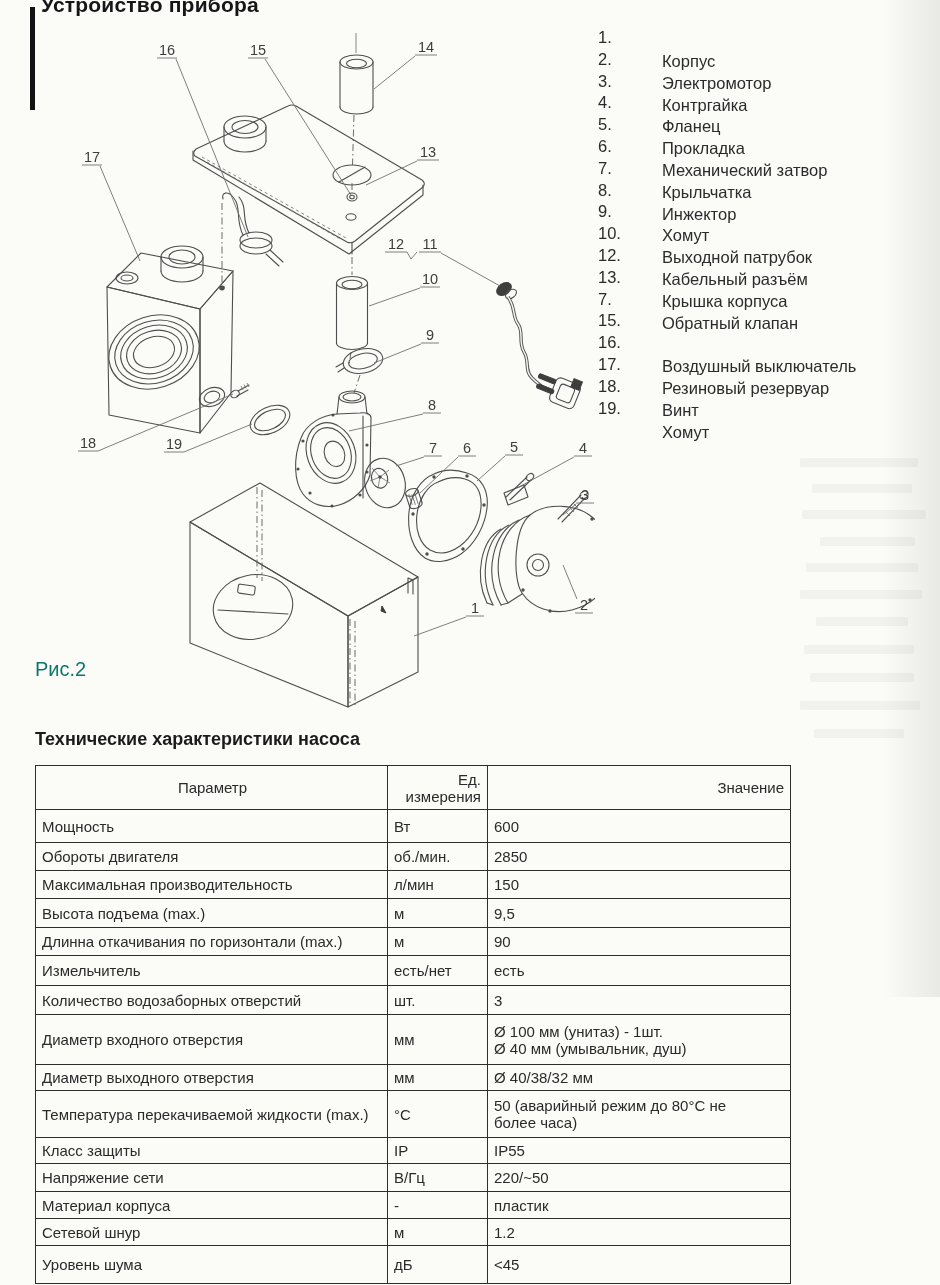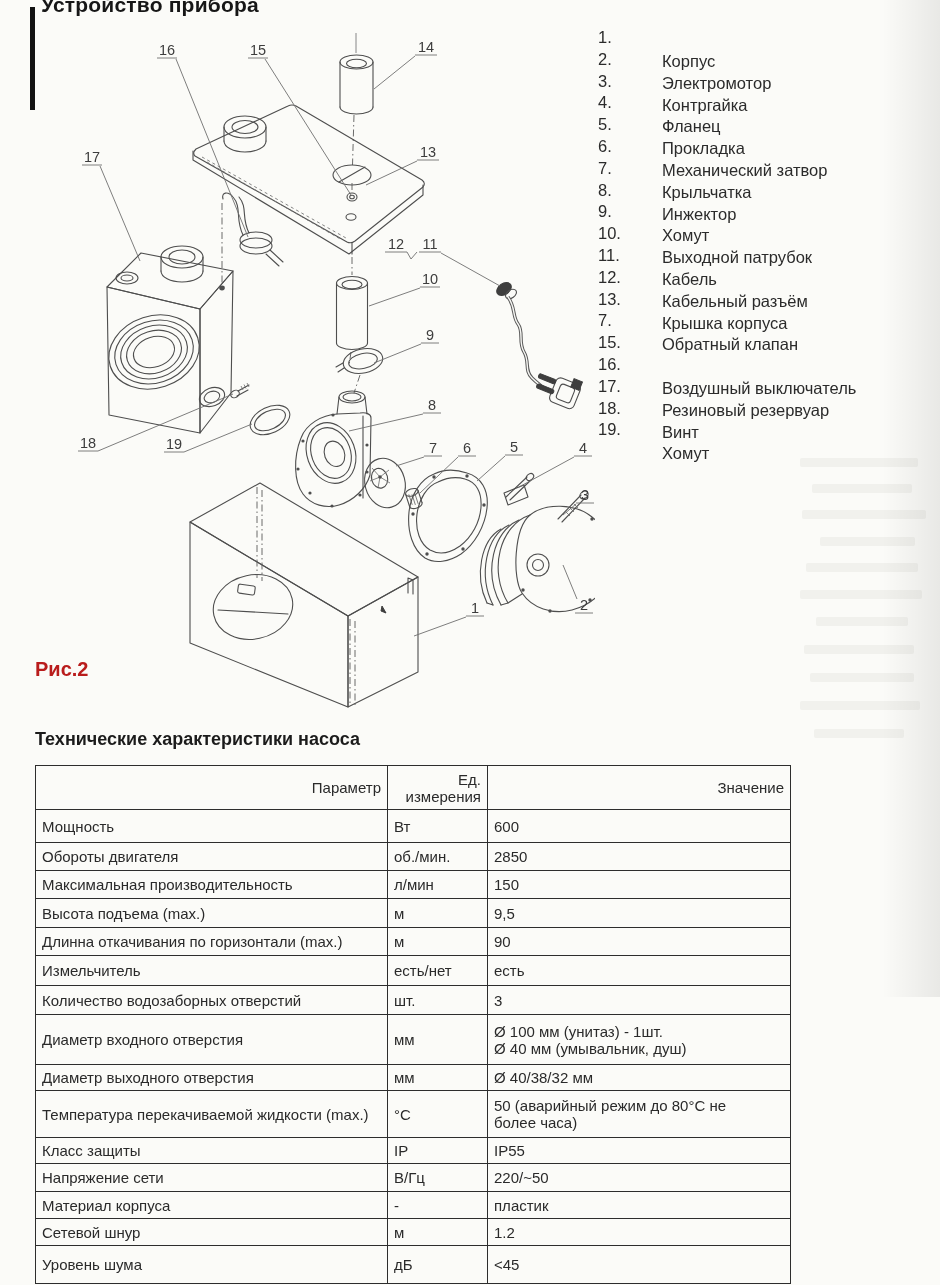--- a/index.html
+++ b/index.html
@@ -12,21 +12,21 @@
   .page{position:relative;width:940px;height:997px;border-radius:19px;}
   .edge-shade{position:absolute;right:0;top:0;width:58px;height:100%;
     background:linear-gradient(to right, rgba(0,0,0,0), rgba(0,0,0,0.075));}
   .vbar{position:absolute;left:30px;top:7px;width:5px;height:103px;background:#121212;}
   .title-clip{position:absolute;left:41px;top:0;height:29px;width:320px;overflow:hidden;}
   .title-clip h1{margin:0;margin-top:-7px;font-size:21px;font-weight:bold;color:#161616;letter-spacing:.2px;}
   .parts-list{position:absolute;left:598px;top:28px;width:290px;list-style:none;margin:0;padding:0;}
   .parts-list li{display:flex;height:21.8px;font-size:16.5px;color:#2b2b2b;}
   .parts-list .num{width:64px;flex:none;}
   .parts-list .lbl{flex:1;margin-top:24px;}
-  .fig-caption{position:absolute;left:35px;top:658px;font-size:20px;font-weight:bold;color:#b91c1c;}
+  .fig-caption{position:absolute;left:35px;top:658px;font-size:20px;font-weight:normal;color:#0f766e;}
   .section-heading{position:absolute;left:35px;top:729px;margin:0;font-size:18px;font-weight:bold;color:#1b1b1b;}
   table.specs{position:absolute;left:35px;top:765px;width:755px;border-collapse:collapse;table-layout:fixed;}
   table.specs td,table.specs th{border:1.6px solid #2d2d2d;font-size:15px;font-weight:normal;
     padding:1px 6px;color:#2a2a2a;vertical-align:middle;}
   table.specs th{text-align:right;white-space:pre-line;}
   td.param{text-align:left;padding-left:8px;}
   td.param.just{text-align:justify;margin-top:6px;}
   td.unit,td.value{text-align:left;white-space:pre-line;}
   svg.diagram{position:absolute;left:30px;top:25px;}
   svg .ln{fill:none;stroke:#4e4e4e;stroke-width:1.1;stroke-linejoin:round;stroke-linecap:round;}
@@ -382,24 +382,20 @@
       </li>
     <li>
         <span class="num">9.</span>
         <span class="lbl">Хомут</span>
       </li>
     <li>
         <span class="num">10.</span>
         <span class="lbl">Выходной патрубок</span>
       </li>
     <li>
-        <span class="num">11.</span>
-        <span class="lbl">Кабель</span>
-      </li>
-    <li>
         <span class="num">12.</span>
         <span class="lbl">Кабельный разъём</span>
       </li>
     <li>
         <span class="num">13.</span>
         <span class="lbl">Крышка корпуса</span>
       </li>
     <li>
         <span class="num">7.</span>
         <span class="lbl">Обратный клапан</span>
@@ -429,21 +425,21 @@
   <h2 class="section-heading">Технические характеристики насоса</h2>
 
   <table class="specs">
     <colgroup>
         <col style="width:352px">
         <col style="width:100px">
         <col style="width:303px">
       </colgroup>
     <tbody>
         <tr style="height:44px">
-      <th style="text-align:right;padding-left:8px">Параметр</th>
+      <th style="text-align:center;padding-left:8px">Параметр</th>
       <th>Ед.
 измерения</th>
       <th>Значение</th>
     </tr>
     <tr style="height:33px">
           <td class="param">Мощность</td>
           <td class="unit">Вт</td>
           <td class="value">600</td>
         </tr>
     <tr style="height:28px">

